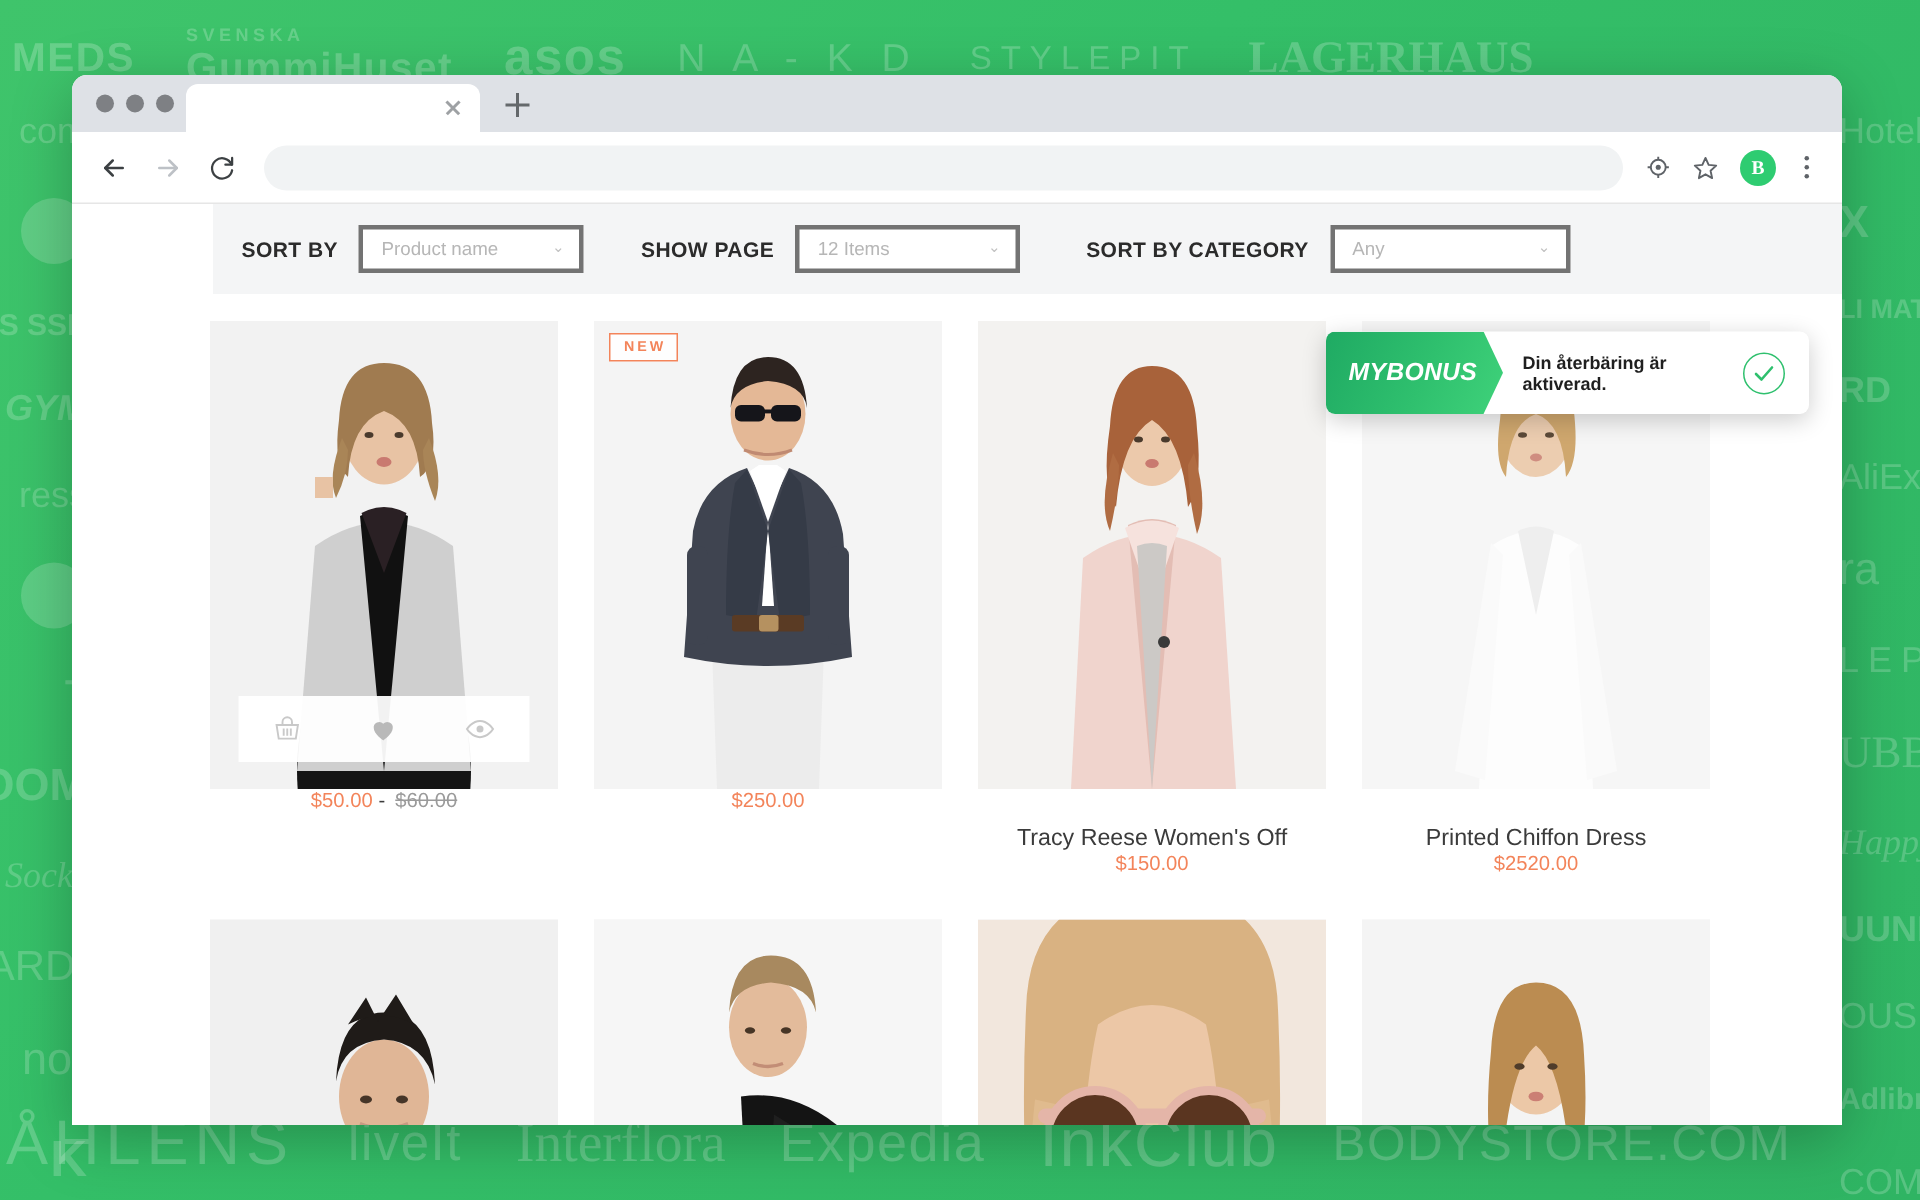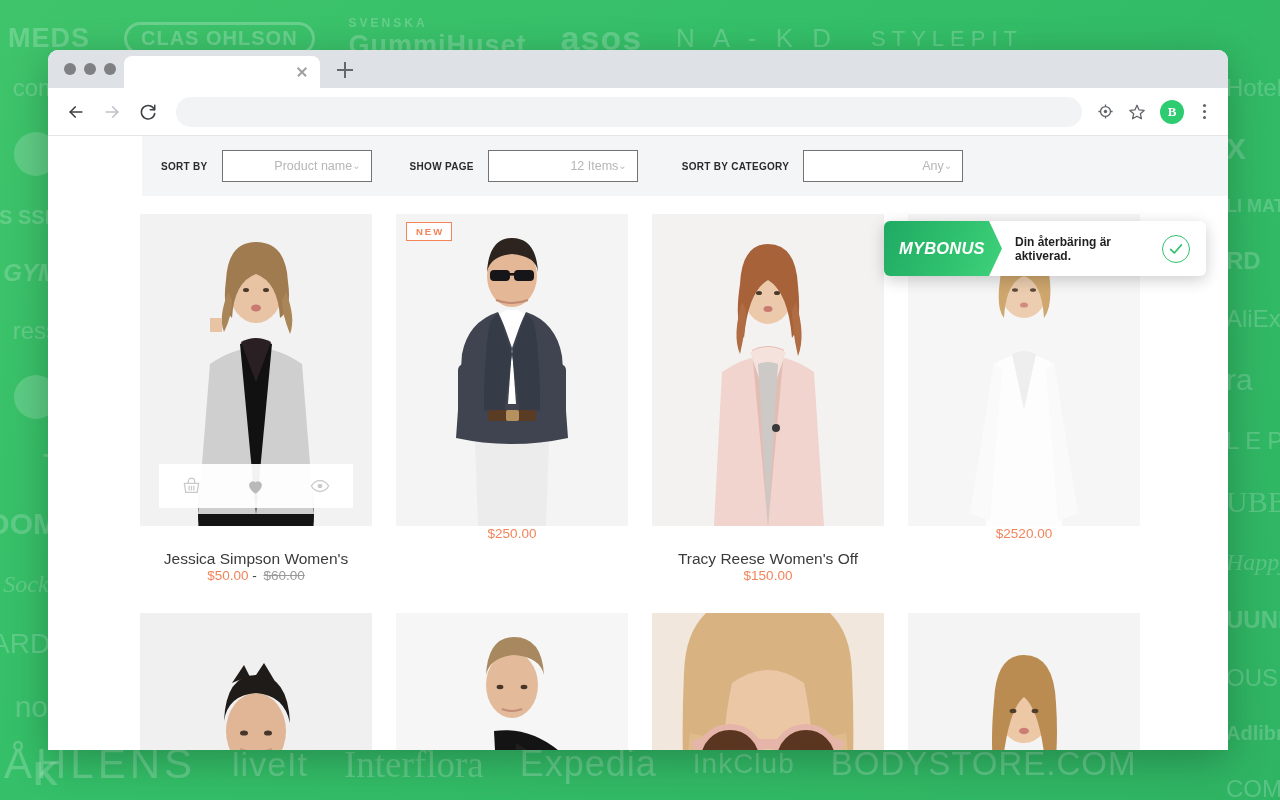--- a/index.html
+++ b/index.html
@@ -149,27 +149,27 @@
 
   .filterbar {
     position: absolute; left: 94px; right: 0; top: 0;
     height: 60px;
     background: #f4f5f6;
     display: flex; align-items: center;
     padding-left: 19px;
   }
   .filter-group { display: flex; align-items: center; }
   .filter-label {
-    font-size: 10px; font-weight: 700; color: #2b2b2b;
+    font-size: 14px; font-weight: 700; color: #2b2b2b;
     letter-spacing: .3px; margin-right: 14px; white-space: nowrap;
   }
   .select-box {
     width: 150px; height: 32px;
-    background: #fff; border: 1px solid #737373;
-    display: flex; align-items: center; justify-content: flex-end;
+    background: #fff; border: 3px solid #737373;
+    display: flex; align-items: center; justify-content: space-between;
     padding: 0 10px 0 12px;
     font-size: 12.5px; color: #b6b6b6;
   }
   .select-box.wide { width: 160px; }
   .caret { color: #c0c0c0; font-size: 10px; line-height: 1; }
   .spacer-38 { width: 38px; }
   .spacer-44 { width: 44px; }
 
   .grid {
     position: absolute; left: 92px; top: 78px; right: 0;
@@ -251,37 +251,37 @@
   .notif-check svg { display: block; }
 </style>
 </head>
 <body>
 
 <div class="page-bg">
 
   <div class="bg-logos">
     <div class="logo-row top">
       <span class="lg">MEDS</span>
-      <span class="logo-pill">CLAS OHLSON</span>
       <span class="lg">
         <span class="logo-small-cap">SVENSKA</span>
         <span>GummiHuset</span>
       </span>
       <span class="lg" style="font-size:34px;">asos</span>
       <span class="lg logo-thin" style="font-size:26px;">N A - K D</span>
       <span class="lg logo-thin" style="font-size:22px;">STYLEPIT</span>
+      <span class="lg logo-serif" style="font-size:30px;font-weight:700;">LAGERHAUS</span>
 
     </div>
 
     <div class="logo-row bottom">
       <span class="lg logo-light" style="font-size:42px;letter-spacing:4px;">ÅHLENS</span>
       <span class="lg logo-light" style="font-size:34px;">liveIt</span>
       <span class="lg logo-serif" style="font-size:37px;">Interflora</span>
       <span class="lg logo-light" style="font-size:36px;">Expedia</span>
-      <span class="lg logo-light" style="font-size:28px;">InkClub</span>
+      <span class="lg logo-light" style="font-size:45px;">InkClub</span>
       <span class="lg logo-light" style="font-size:33px;">BODYSTORE.COM</span>
     </div>
 
     <div class="side-col left">
       <span class="lg logo-light">com</span>
       <span class="blob"></span>
       <span class="lg" style="font-size:20px;">AS SSE</span>
       <span class="lg" style="font-style:italic;">GYM</span>
       <span class="lg logo-light">ress</span>
       <span class="blob"></span>
@@ -436,21 +436,20 @@
                   </svg>
               </span>
               <span class="hi">
                 <svg width="20" height="20" viewBox="0 0 24 24" fill="none" stroke="currentColor" stroke-width="1.6">
                     <path d="M1.6 12S5.5 5.5 12 5.5 22.4 12 22.4 12 18.5 18.5 12 18.5 1.6 12 1.6 12z"></path>
                     <circle cx="12" cy="12" r="2.8" fill="currentColor" stroke="none"></circle>
                   </svg>
               </span>
             </div>
           </div>
-          <div class="card-title">Jessica Simpson Women's</div>
           <div class="card-price">
             <span>$50.00</span>
             <span class="dash">-</span>
             <span class="old">$60.00</span>
           </div>
         </div>
 
         <div class="card">
           <div class="thumb">
             <svg class="ph" viewBox="0 0 232 312" preserveAspectRatio="xMidYMid slice">
@@ -511,20 +510,21 @@
               <path d="M86 148 L62 300 L82 306 L94 156 Z" fill="#fafafa"></path>
               <path d="M146 148 L170 300 L150 306 L138 156 Z" fill="#fafafa"></path>
               <path d="M104 140 L116 196 L128 140 Q116 134 104 140 Z" fill="#eeeeee"></path>
               <ellipse cx="116" cy="74" rx="24" ry="30" fill="#eccdb0"></ellipse>
               <path d="M92 66 Q94 32 116 32 Q140 32 142 68 Q144 94 136 104 Q134 68 116 62 Q98 68 96 104 Q88 94 92 66 Z" fill="#cfa76e"></path>
               <ellipse cx="107" cy="76" rx="3" ry="1.8" fill="#5c4a38"></ellipse>
               <ellipse cx="125" cy="76" rx="3" ry="1.8" fill="#5c4a38"></ellipse>
               <ellipse cx="116" cy="91" rx="4" ry="2.6" fill="#cf8d80"></ellipse>
             </svg>
           </div>
+          <div class="card-title">Printed Chiffon Dress</div>
           <div class="card-price">
             <span>$2520.00</span>
           </div>
         </div>
 
         <div class="card" style="margin-top:30px;">
           <div class="thumb">
             <svg class="ph" viewBox="0 0 232 312" preserveAspectRatio="xMidYMid slice">
               <rect width="232" height="312" fill="#f0f0f0"></rect>
               <path d="M56 312 L66 200 Q116 170 166 200 L176 312 Z" fill="#1d2434"></path>

